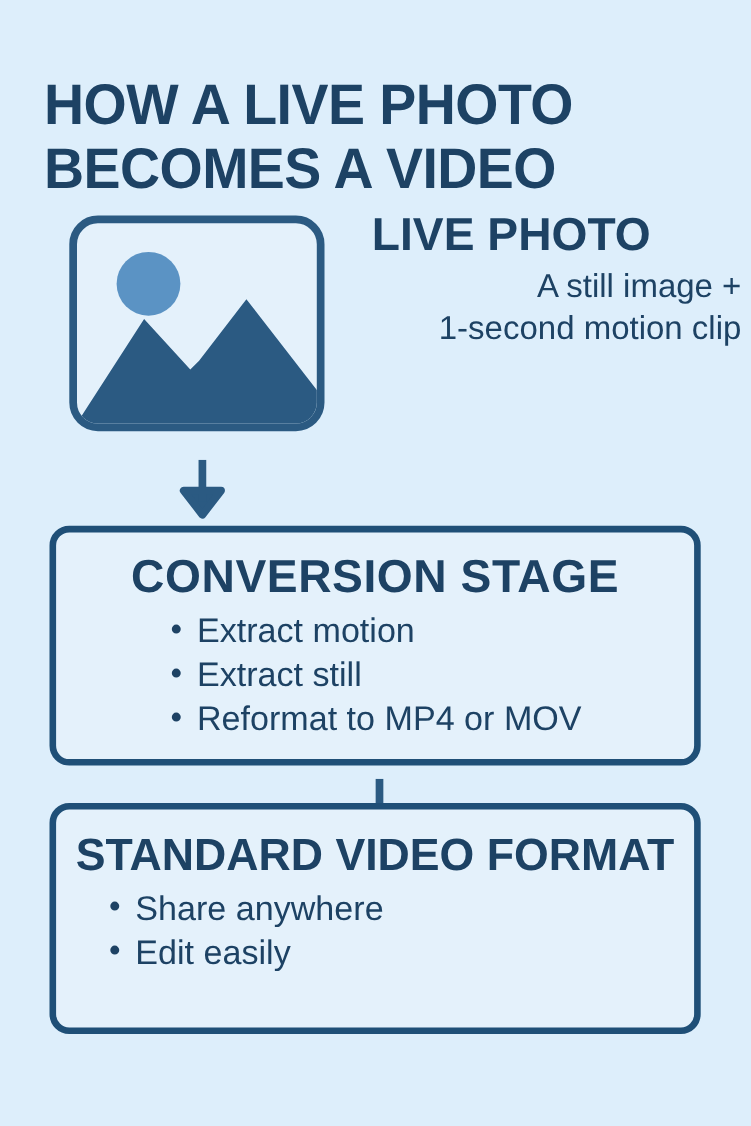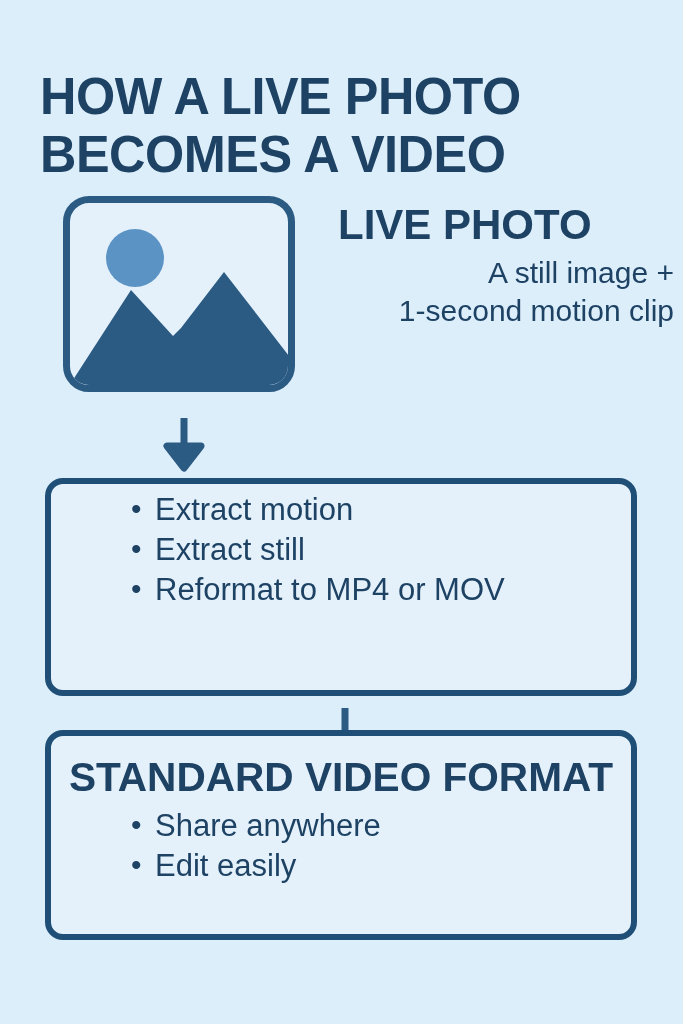--- a/index.html
+++ b/index.html
@@ -74,21 +74,21 @@
     position: absolute;
     left: -1px;
     bottom: -1px;
     width: 234px;
     height: 140px;
   }
 
   .photo-text {
     position: absolute;
     left: 338px;
-    top: 12px;
+    top: 0;
     width: 336px;
   }
   .photo-heading {
     color: #1d4264;
     font-family: "Liberation Sans Narrow", "Liberation Sans", sans-serif;
     font-weight: bold;
     font-size: 42px;
     line-height: 46px;
     letter-spacing: 0px;
     margin: 0 0 6px 0;
@@ -147,22 +147,22 @@
   }
 
   .bullets {
     list-style: none;
     margin: 0;
     padding: 6px 0 0 0;
     color: #1d4264;
     font-size: 31px;
     line-height: 40px;
   }
-  .box-conversion .bullets { padding-left: 80px; }
-  .box-standard  .bullets { padding-left: 80px; }
+  .box-conversion .bullets { padding-left: 104px; }
+  .box-standard  .bullets { padding-left: 48px; }
   .bullets li {
     position: relative;
     padding-left: 24px;
     white-space: nowrap;
   }
   .bullets li::before {
     content: "\2022";
     position: absolute;
     left: 0;
     top: -1px;
@@ -198,20 +198,21 @@
       </div>
     </div>
 
   </div>
 
   <svg class="arrow arrow-1" viewBox="0 0 44 56">
     <path d="M22 0 L22 38 M22 50 L5 28 L39 28 Z" fill="#2b5a82" stroke="#2b5a82" stroke-width="7" stroke-linejoin="round" stroke-linecap="butt"></path>
   </svg>
 
   <div class="stage-box box-conversion">
+    <div class="box-heading">CONVERSION STAGE</div>
     <ul class="bullets">
       <li>Extract motion</li>
       <li>Extract still</li>
       <li>Reformat to MP4 or MOV</li>
     </ul>
   </div>
 
   <svg class="arrow arrow-2" viewBox="0 0 44 56">
     <path d="M22 0 L22 38 M22 50 L5 28 L39 28 Z" fill="#2b5a82" stroke="#2b5a82" stroke-width="7" stroke-linejoin="round" stroke-linecap="butt"></path>
   </svg>

